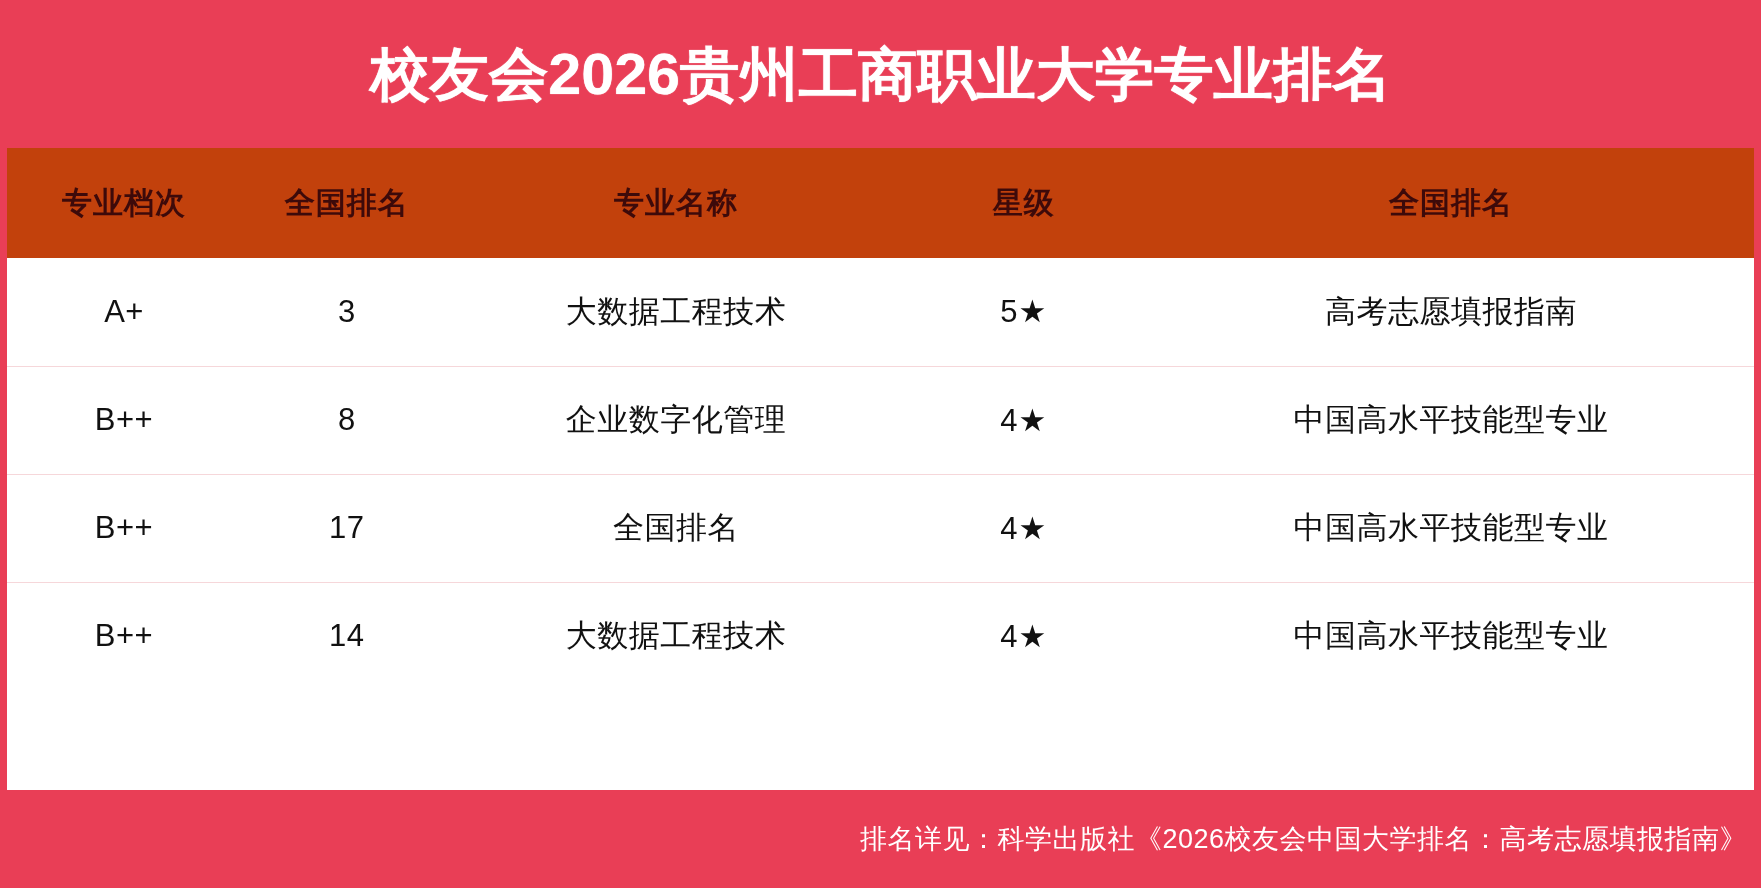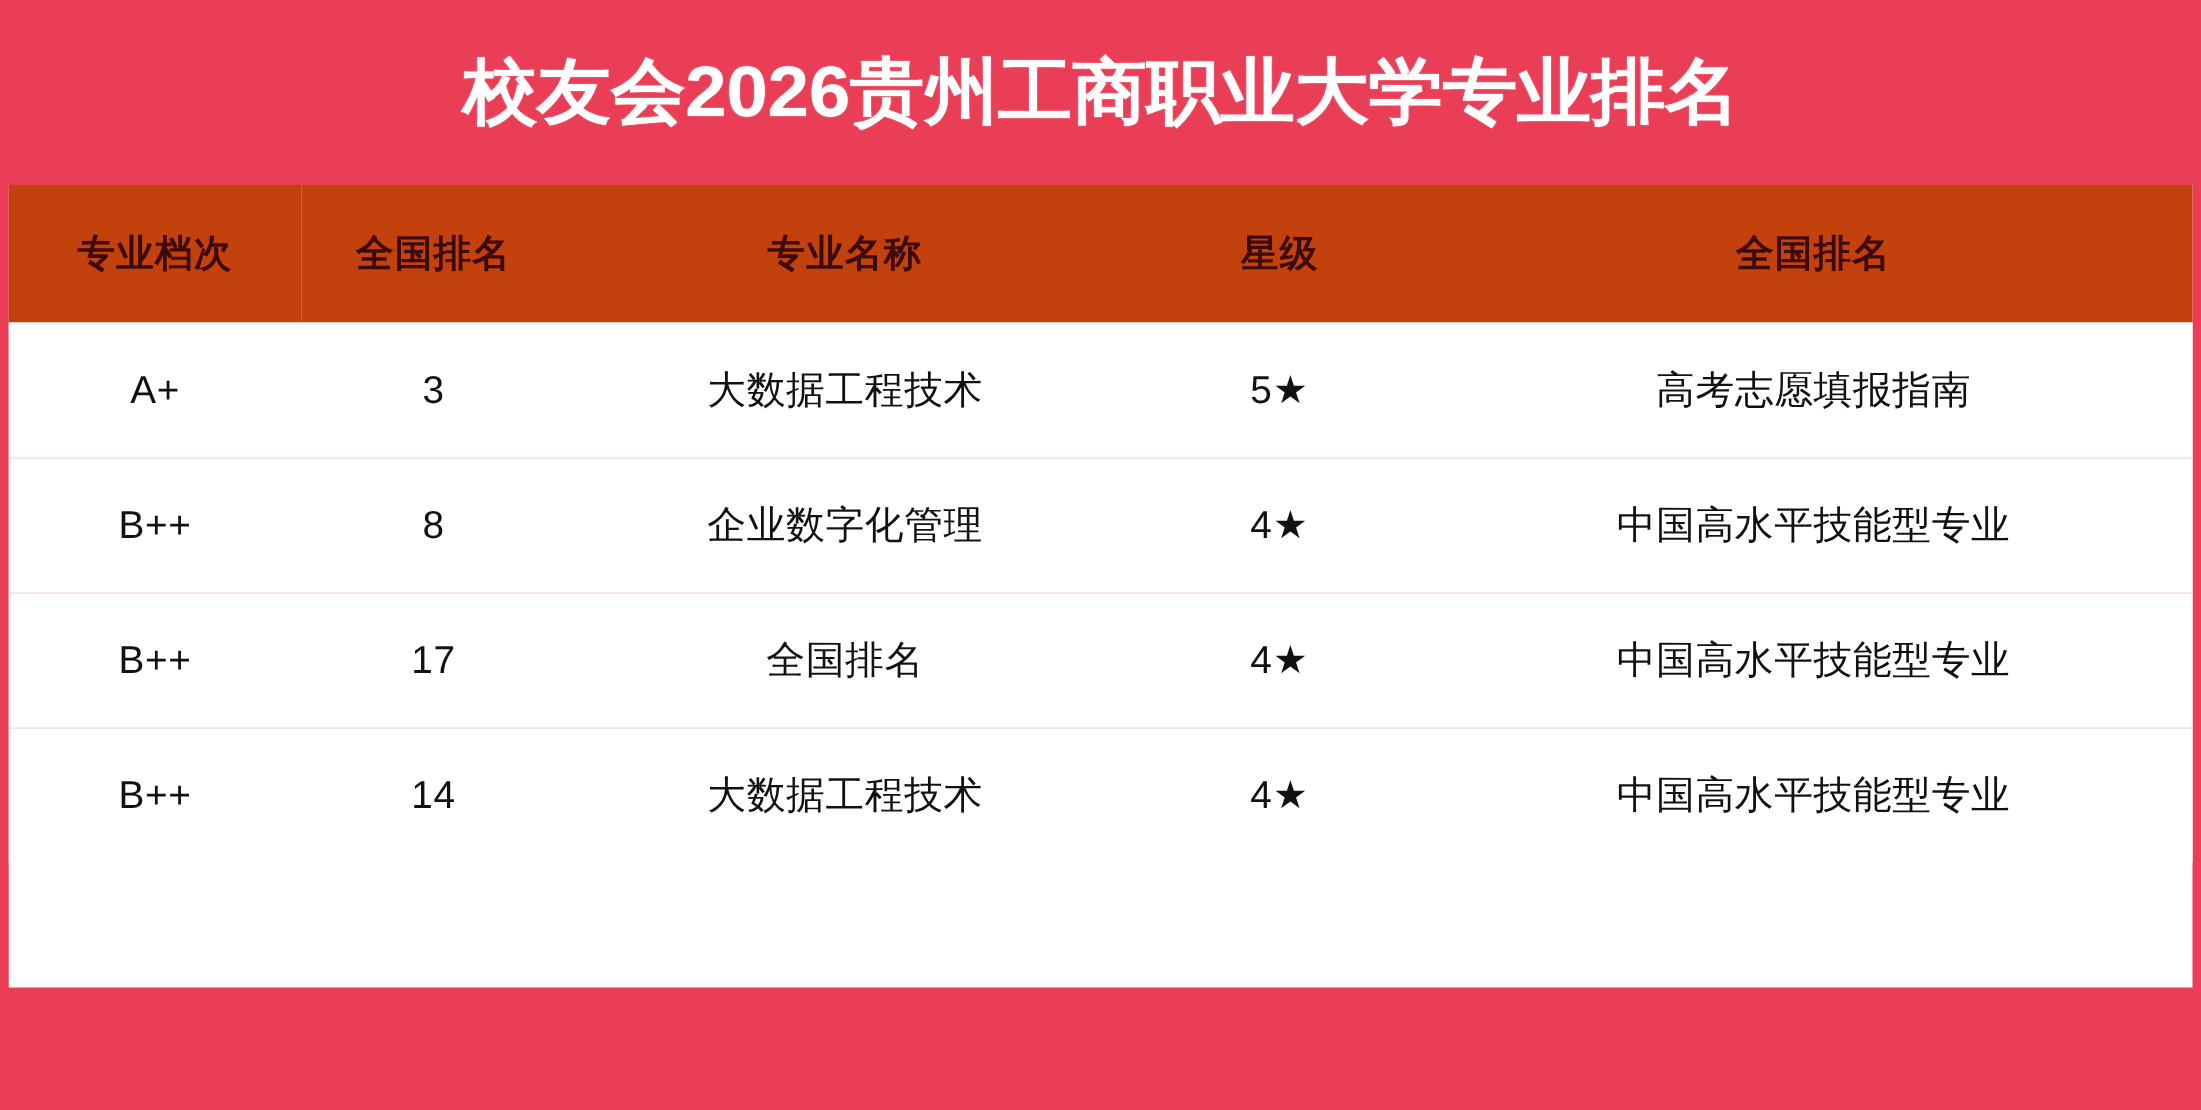--- a/index.html
+++ b/index.html
@@ -153,14 +153,17 @@
           <td>B++</td>
           <td>14</td>
           <td>大数据工程技术</td>
           <td class="star">4★</td>
           <td>中国高水平技能型专业</td>
         </tr>
       </tbody>
     </table>
   </div>
 
+  <div class="footer">
+    <div class="footer-note">排名详见：科学出版社《2026校友会中国大学排名：高考志愿填报指南》</div>
+  </div>
 
 </div>
 
 </body></html>

